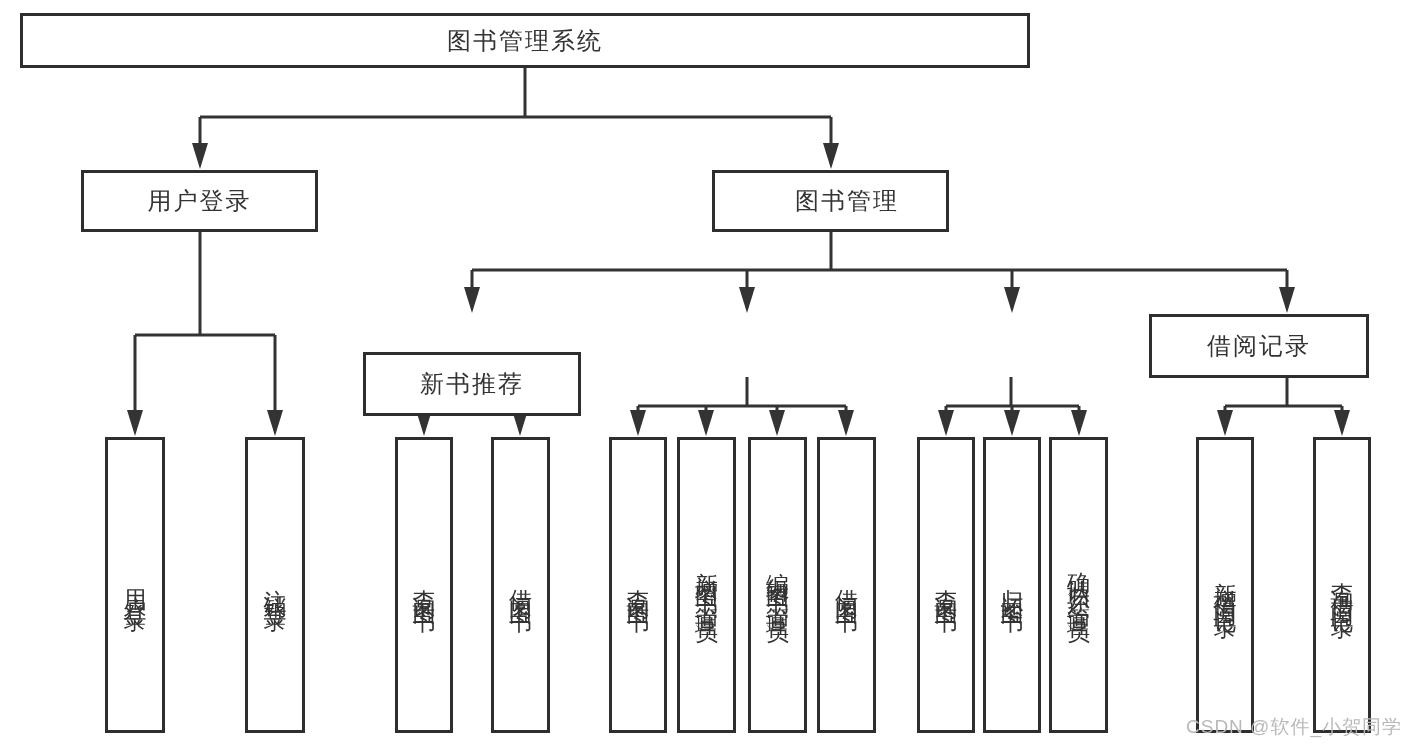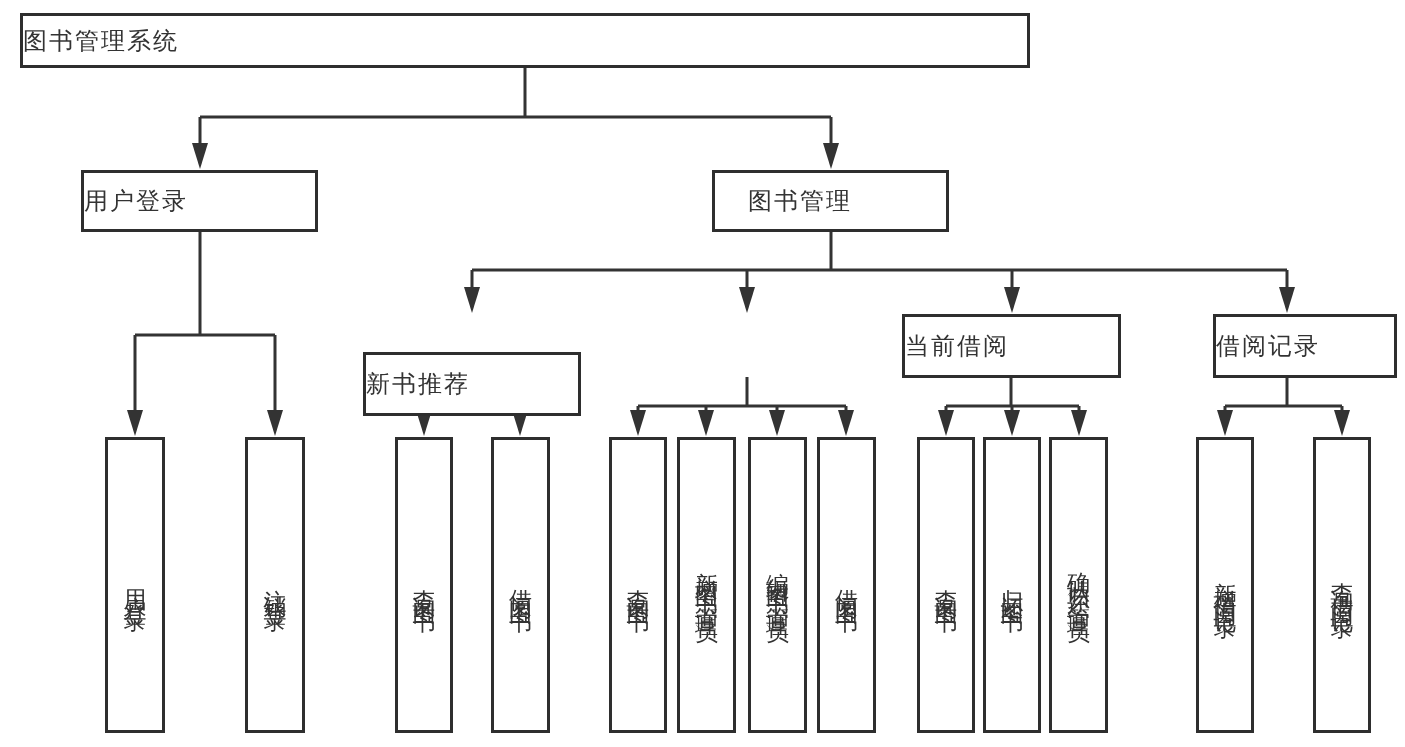--- a/index.html
+++ b/index.html
@@ -3,21 +3,21 @@
 <meta charset="utf-8">
 <style>
   html,body{margin:0;padding:0;background:#ffffff;}
   #stage{
     position:relative;width:1405px;height:747px;background:#ffffff;
     font-family:"Liberation Sans", sans-serif;color:#333333;overflow:hidden;
   }
   #connectors{position:absolute;left:0;top:0;z-index:1;}
   .hbox{
     position:absolute;box-sizing:border-box;z-index:2;background:#ffffff;
-    border:3px solid #2e2e2e;display:flex;align-items:center;
+    border:3px solid #2e2e2e;display:flex;align-items:center;justify-content:center;
     font-size:24px;letter-spacing:2px;white-space:nowrap;
   }
   .vbox{
     position:absolute;box-sizing:border-box;z-index:2;background:#ffffff;
     border:3px solid #2e2e2e;
     writing-mode:vertical-rl;text-orientation:mixed;
     display:flex;align-items:center;justify-content:center;
     font-size:23px;letter-spacing:7px;line-height:1;
   }
   .watermark{
@@ -77,24 +77,21 @@
   <div class="hbox" style="left:81px;top:170px;width:237px;height:62px;">
     <span>用户登录</span>
   </div>
   <div class="hbox" style="left:712px;top:170px;width:237px;height:62px;padding-left:33px;">
     <span>图书管理</span>
   </div>
 
   <div class="hbox" style="left:363px;top:314px;width:218px;height:64px;margin-top:38px;">
     <span>新书推荐</span>
   </div>
-  <div class="hbox" style="left:902px;top:314px;width:219px;height:64px;">
-    <span>当前借阅</span>
-  </div>
-  <div class="hbox" style="left:1213px;top:314px;width:184px;height:64px;">
+  <div class="hbox" style="left:1149px;top:314px;width:220px;height:64px;">
     <span>借阅记录</span>
   </div>
 
   <div class="vbox" style="left:105px;top:437px;width:60px;height:296px;">
     <span>用户登录</span>
   </div>
   <div class="vbox" style="left:245px;top:437px;width:60px;height:296px;">
     <span>注销登录</span>
   </div>
 
@@ -128,14 +125,15 @@
     <span>确认归还（管理员）</span>
   </div>
 
   <div class="vbox" style="left:1196px;top:437px;width:58px;height:296px;">
     <span>新增借阅记录</span>
   </div>
   <div class="vbox" style="left:1313px;top:437px;width:58px;height:296px;">
     <span>查询借阅记录</span>
   </div>
 
+  <div class="watermark">CSDN @软件_小贺同学</div>
 
 </div>
 
 </body></html>

